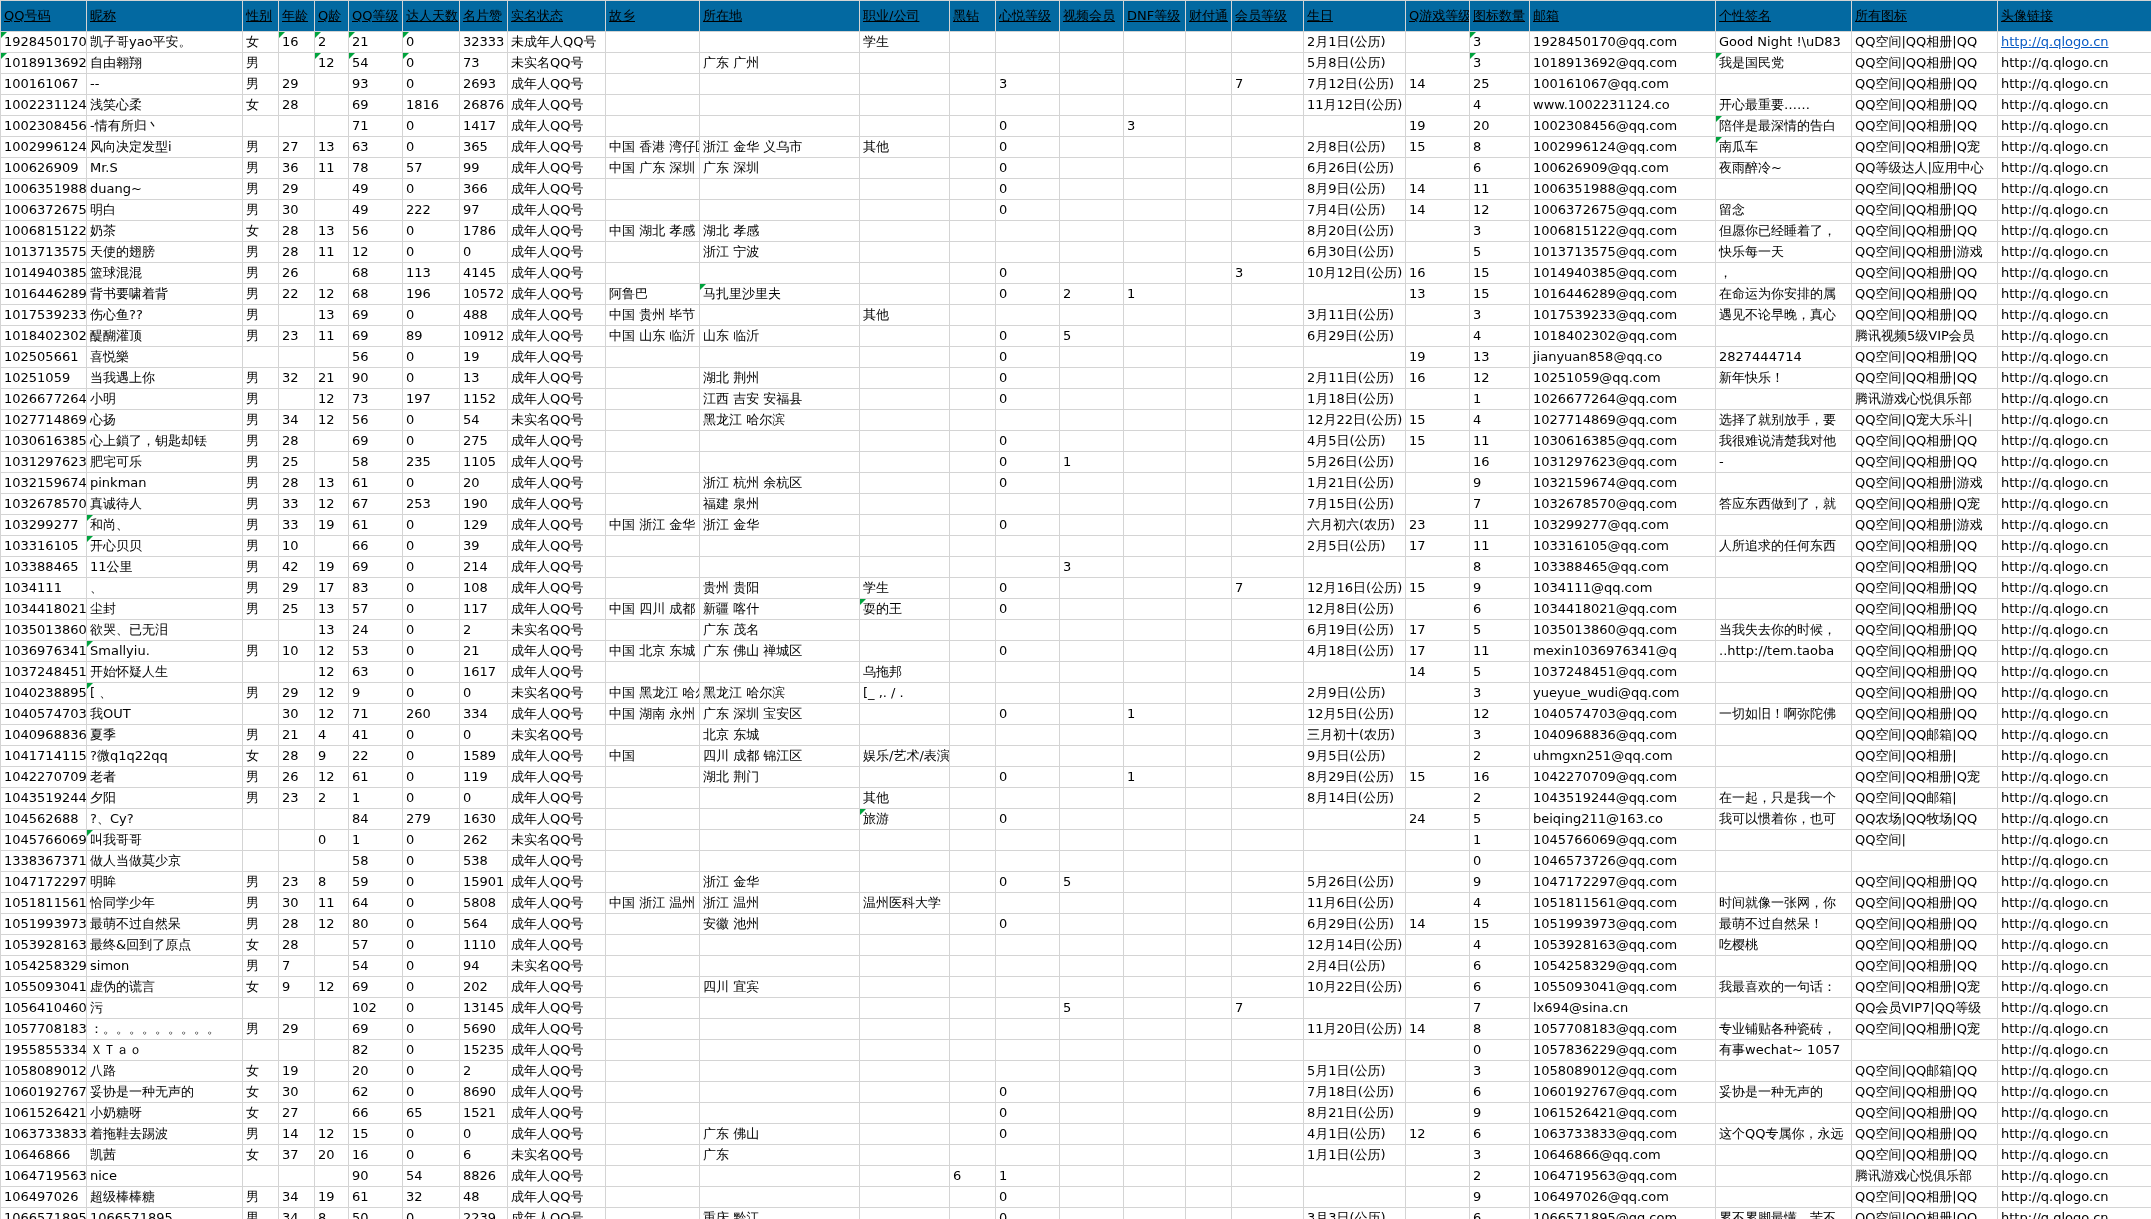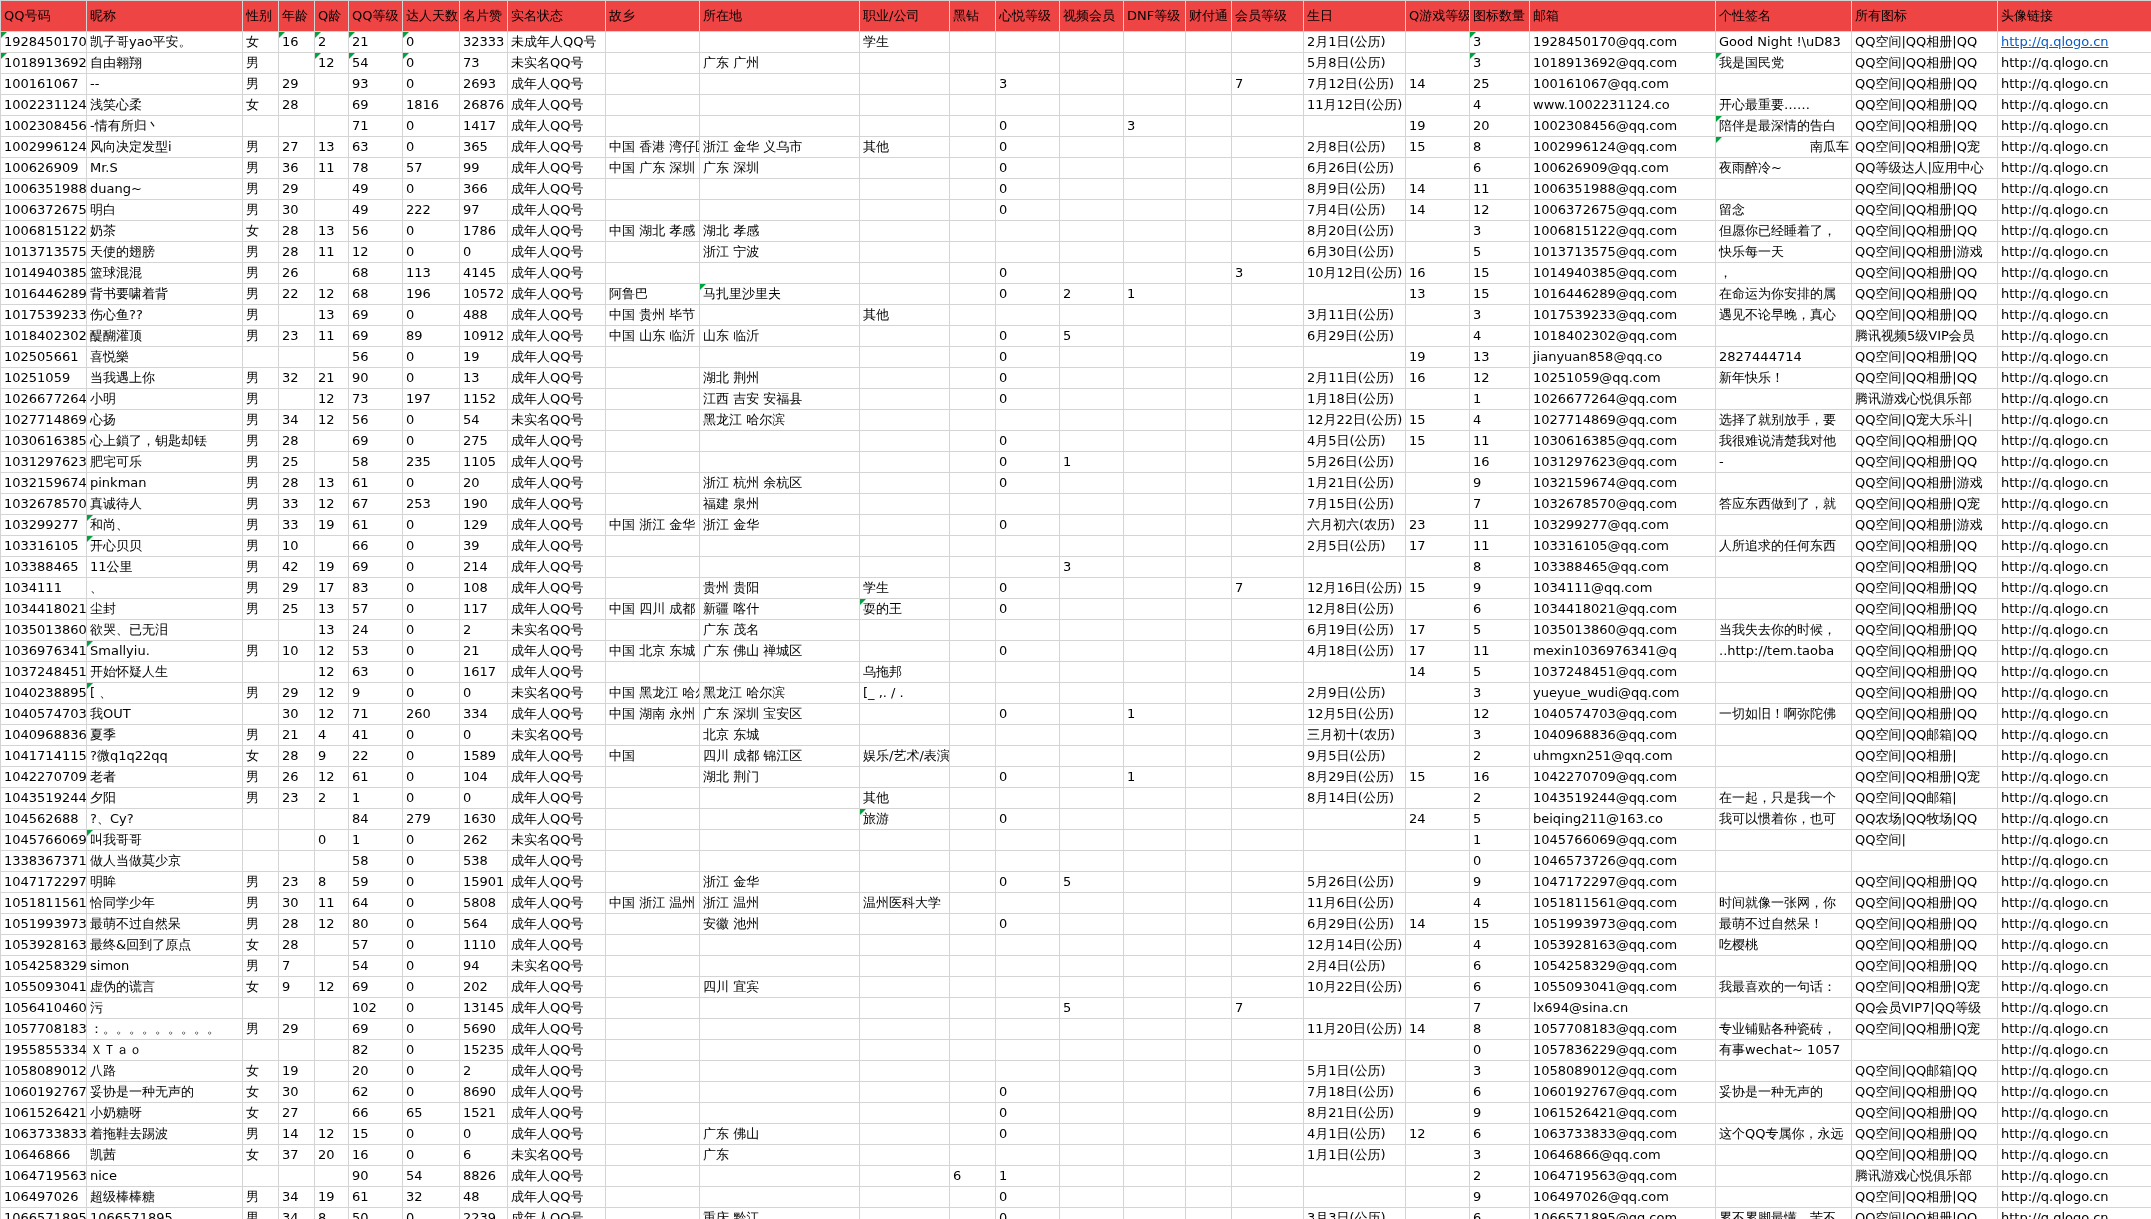--- a/index.html
+++ b/index.html
@@ -1,24 +1,24 @@
 <!DOCTYPE html>
 <html><head>
 <meta charset="utf-8">
 <style>
   html,body{margin:0;padding:0;background:#fff;width:2151px;height:1219px;overflow:hidden;
     font-family:"DejaVu Sans","Liberation Sans",sans-serif;}
   table{border-collapse:collapse;table-layout:fixed;width:2151px;}
   td,th{border:1px solid #d4d4d4;padding:0 2px 0 3px;white-space:nowrap;overflow:hidden;
     font-size:13px;font-weight:normal;text-align:left;color:#000;height:20px;line-height:20px;
     position:relative;vertical-align:top;box-sizing:border-box;}
-  tr.header-row th{height:30px;line-height:30px;vertical-align:bottom;background:#ef4444;}
+  tr.header-row th{height:30px;line-height:30px;vertical-align:bottom;background:#0369a1;text-decoration:underline;}
   .gtri{position:absolute;top:0;left:0;width:0;height:0;
     border-top:6px solid #00a33d;border-right:6px solid transparent;}
-  .right{text-align:right;}
+  .right{}
   a.avlink{color:#0a5bc4;text-decoration:underline;}
   td a{font-size:13px;}
 </style>
 </head>
 <body>
 
 <table>
   <colgroup id="cols">
       <col style="width: 86px;">
       <col style="width: 156px;">
@@ -1022,21 +1022,21 @@
         <td>http://q.qlogo.cn</td>
       </tr>
       <tr>
         <td>1042270709</td>
         <td>老者</td>
         <td>男</td>
         <td>26</td>
         <td>12</td>
         <td>61</td>
         <td>0</td>
-        <td>104</td>
+        <td>119</td>
         <td>成年人QQ号</td>
         <td></td>
         <td>湖北 荆门</td>
         <td></td>
         <td></td>
         <td>0</td>
         <td></td>
         <td>1</td>
         <td></td>
         <td></td>

